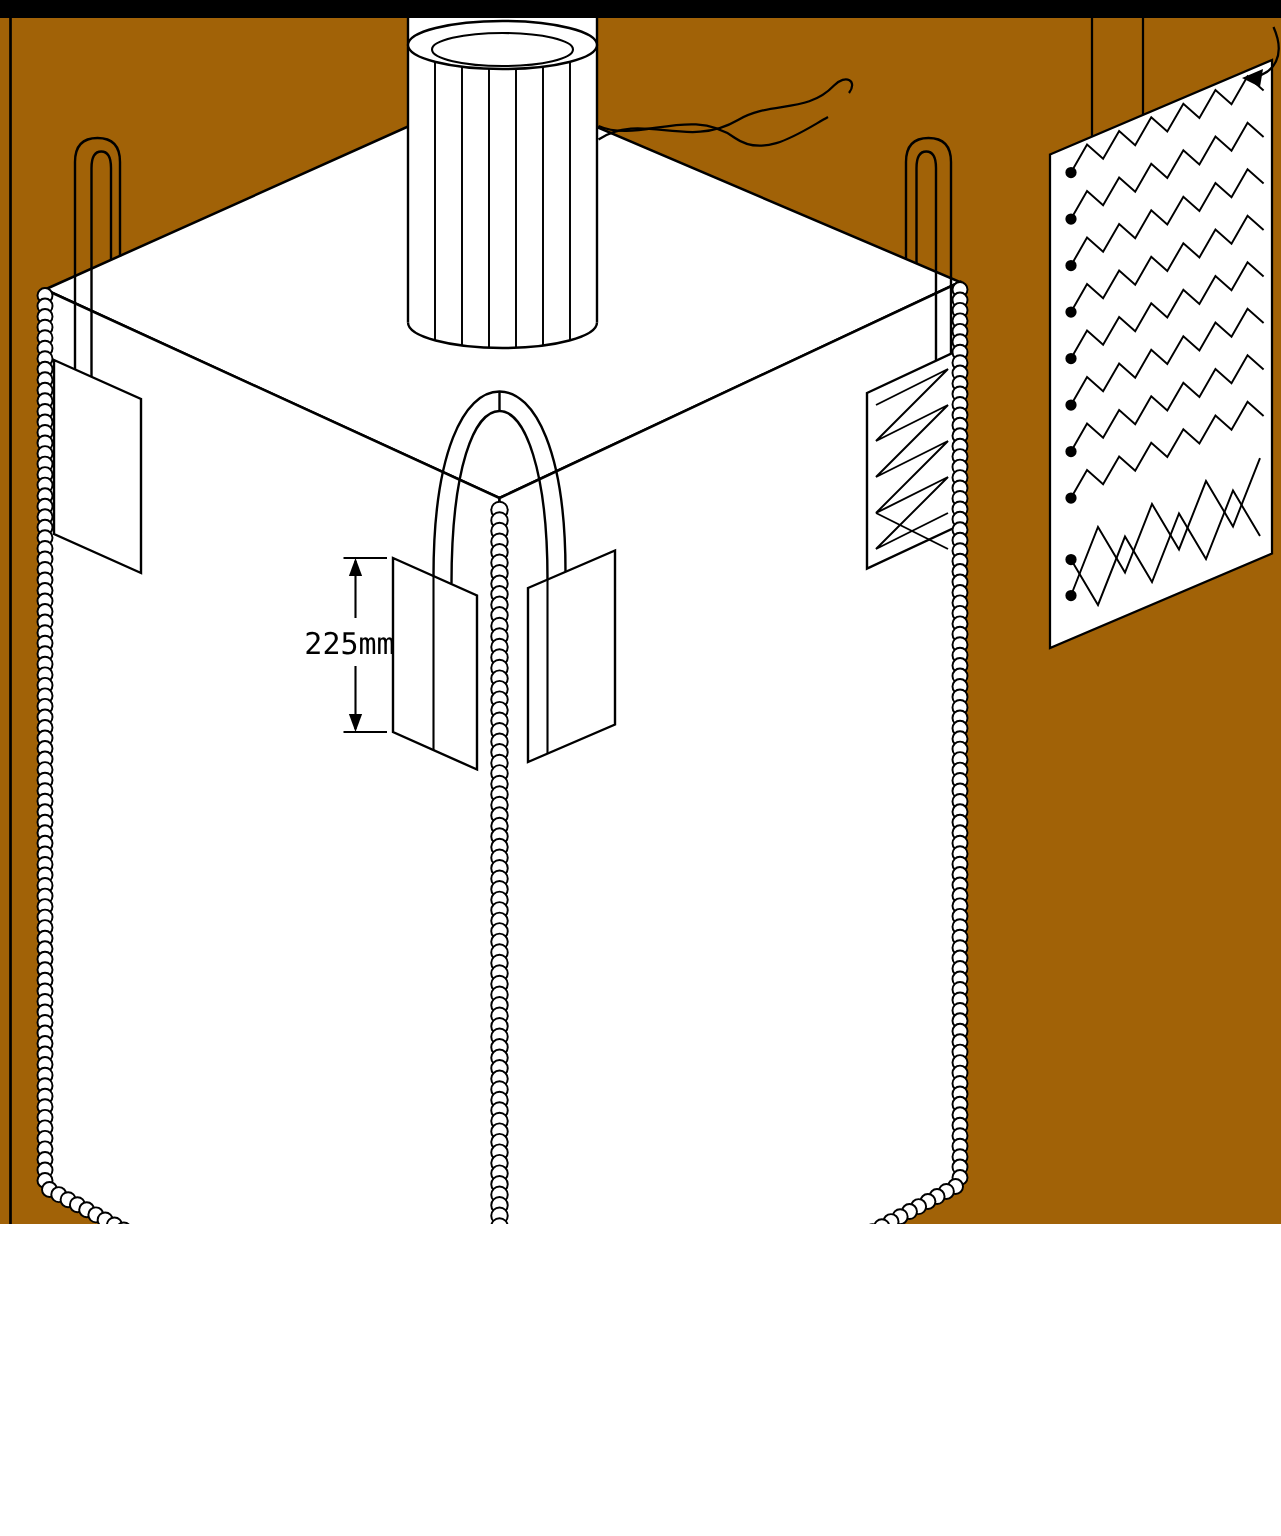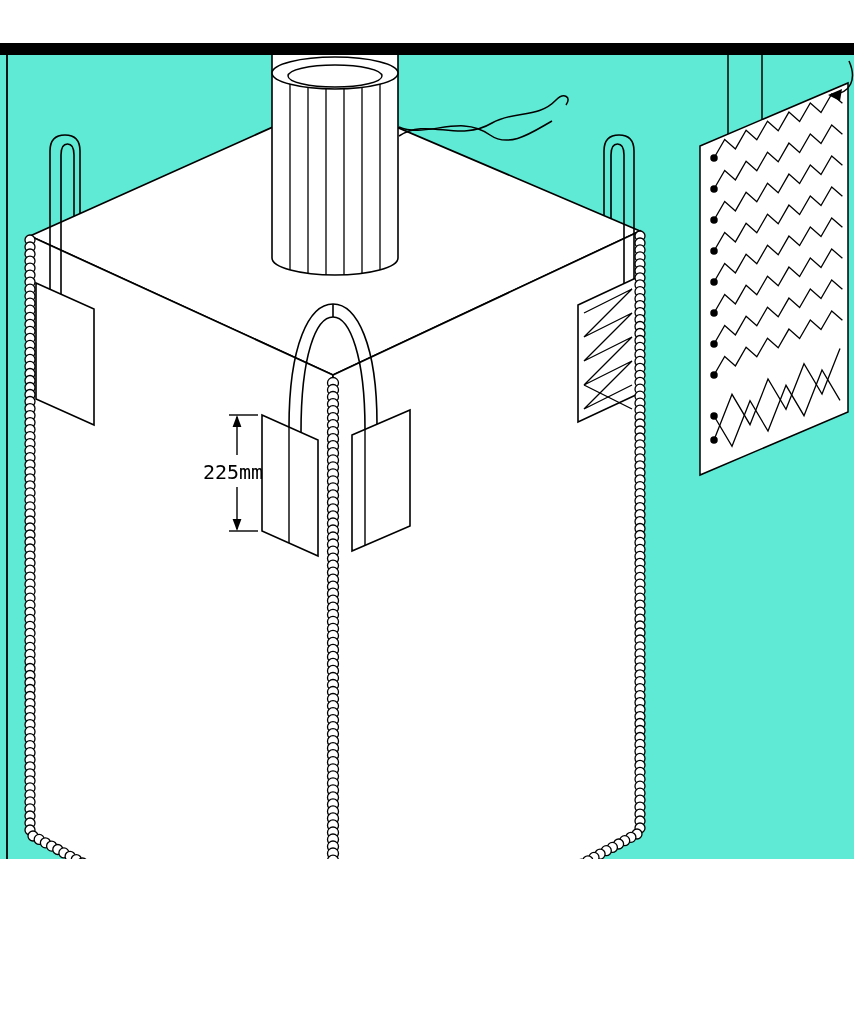--- a/index.html
+++ b/index.html
@@ -1,16 +1,16 @@
 <!DOCTYPE html>
 <html><head>
 <meta charset="utf-8">
 <style>
   html,body{margin:0;padding:0;background:#ffffff;}
-  .page{width:854px;height:816px;position:relative;background:#5eead4;overflow:hidden;margin-top:43px;}
+  .page{width:854px;height:816px;position:relative;background:#a16207;overflow:hidden;}
   svg{display:block;}
   .dim-text{font-family:"DejaVu Sans Mono",monospace;font-size:20px;fill:#000;}
 </style>
 </head>
 <body>
 
 <div class="page">
 <svg id="drawing" width="854" height="1024" viewBox="0 0 854 1024">
 
   <g>

